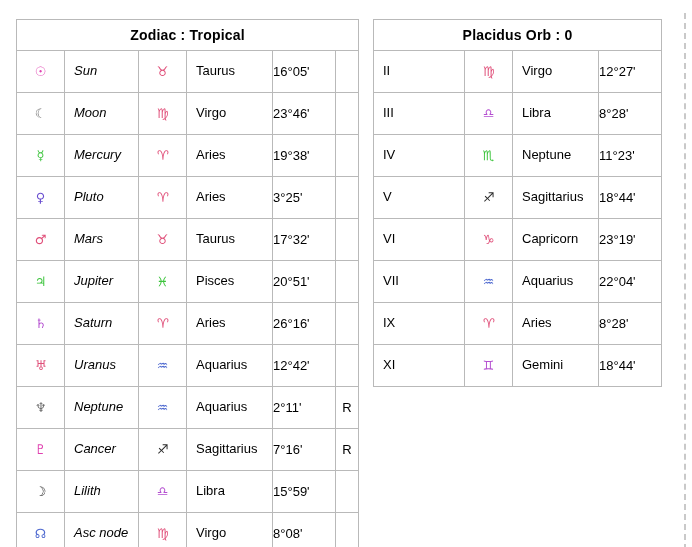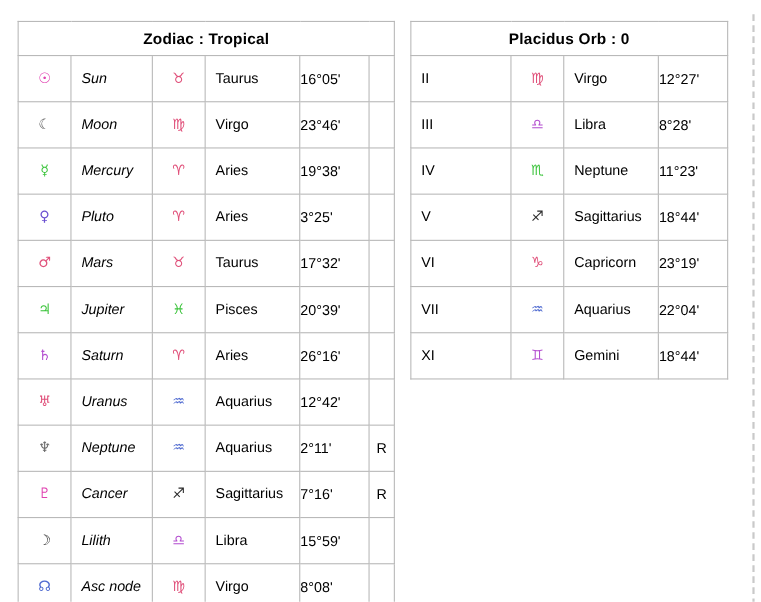--- a/index.html
+++ b/index.html
@@ -168,21 +168,21 @@
           </tr>
           <tr>
             <td class="c-glyph glyph" style="color:#3cc43c">♃</td>
             <td class="c-name">
               <span class="cell-pad two-line">Jupiter</span>
             </td>
             <td class="c-sgl glyph" style="color:#3cc43c">♓</td>
             <td class="c-sign">
               <span class="cell-pad">Pisces</span>
             </td>
-            <td class="c-deg deg">20°39'</td>
+            <td class="c-deg deg">20°51'</td>
             <td class="c-r"></td>
           </tr>
           <tr>
             <td class="c-glyph glyph" style="color:#b44fd0">♄</td>
             <td class="c-name">
               <span class="cell-pad two-line">Saturn</span>
             </td>
             <td class="c-sgl glyph" style="color:#e0507a">♈</td>
             <td class="c-sign">
               <span class="cell-pad">Aries</span>
@@ -317,20 +317,30 @@
               <span class="cell-pad">VII</span>
             </td>
             <td class="r-sgl glyph" style="color:#4f6ad0">♒</td>
             <td class="r-sign">
               <span class="cell-pad">Aquarius</span>
             </td>
             <td class="r-deg deg">22°04'</td>
           </tr>
           <tr>
             <td class="r-house">
+              <span class="cell-pad">IX</span>
+            </td>
+            <td class="r-sgl glyph" style="color:#e0507a">♈</td>
+            <td class="r-sign">
+              <span class="cell-pad">Aries</span>
+            </td>
+            <td class="r-deg deg">8°28'</td>
+          </tr>
+          <tr>
+            <td class="r-house">
               <span class="cell-pad">XI</span>
             </td>
             <td class="r-sgl glyph" style="color:#b44fd0">♊</td>
             <td class="r-sign">
               <span class="cell-pad">Gemini</span>
             </td>
             <td class="r-deg deg">18°44'</td>
           </tr>
         </tbody>
     </table>

